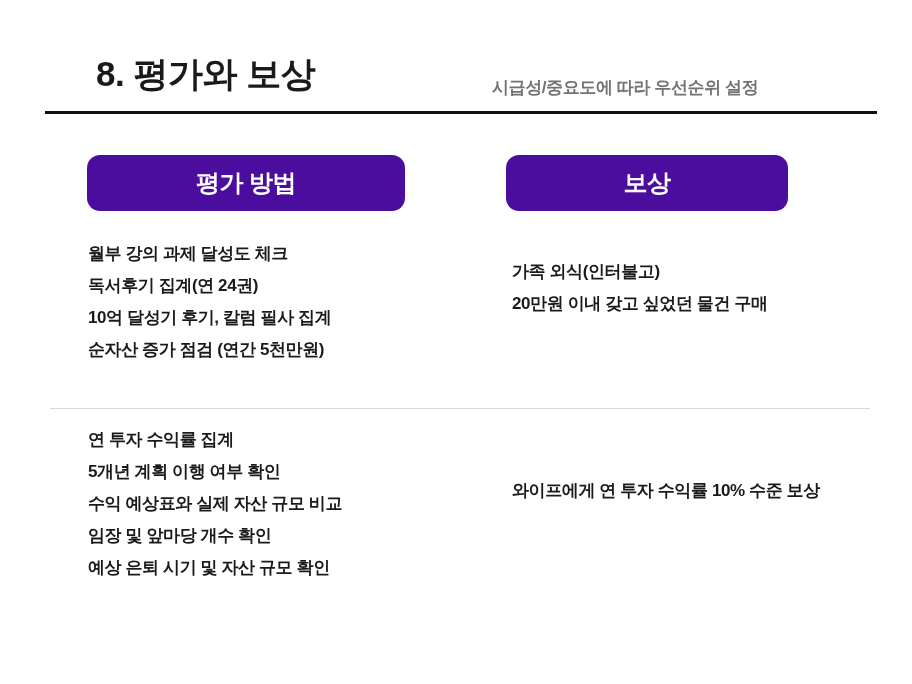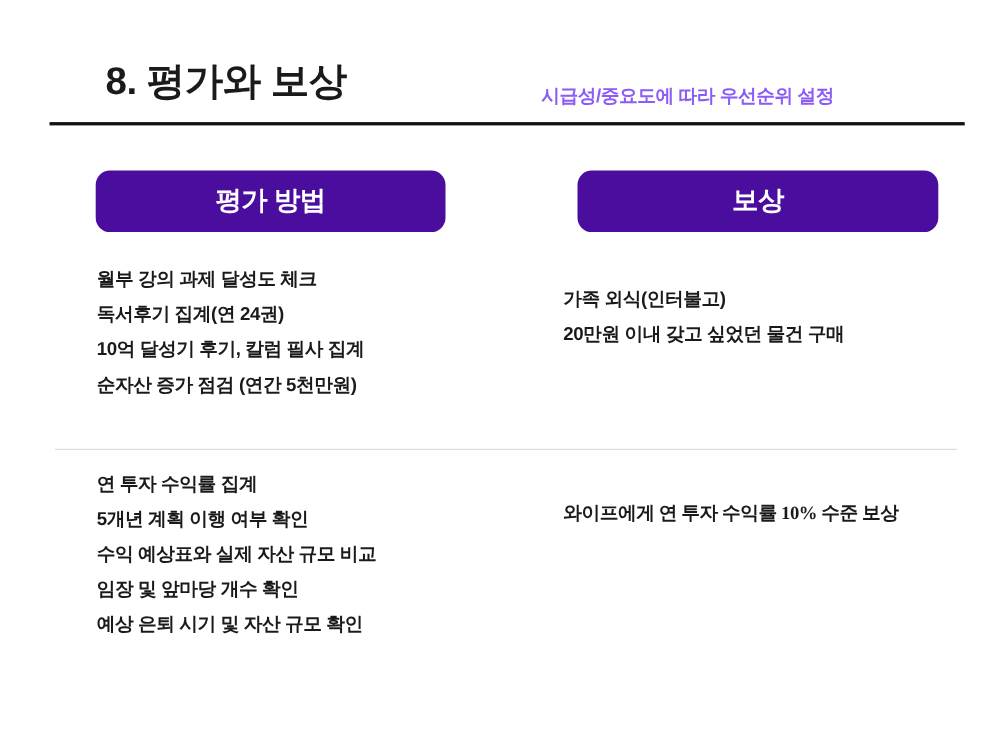--- a/index.html
+++ b/index.html
@@ -38,21 +38,21 @@
     letter-spacing: -0.5px;
     line-height: 1;
     white-space: nowrap;
   }
   .page-subtitle {
     position: absolute;
     left: 492px;
     top: 79px;
     font-size: 17px;
     font-weight: bold;
-    color: #8b5cf6;
+    color: #737373;
     letter-spacing: -0.4px;
     line-height: 1;
     white-space: nowrap;
   }
   .header-rule {
     position: absolute;
     left: 45px;
     top: 111px;
     width: 832px;
     height: 3px;
@@ -65,21 +65,21 @@
     top: 155px;
     height: 56px;
     border-radius: 13px;
     background: #4B0D9E;
     display: flex;
     align-items: center;
     justify-content: center;
     box-sizing: border-box;
   }
   .pill-left  { left: 87px;  width: 318px; }
-  .pill-right { left: 525px; width: 328px; }
+  .pill-right { left: 506px; width: 282px; }
   .pill-label {
     font-size: 24px;
     font-weight: bold;
     color: #ffffff;
     letter-spacing: -0.5px;
     line-height: 1;
     white-space: nowrap;
   }
 
   
@@ -90,21 +90,21 @@
     font-size: 17px;
     font-weight: bold;
     color: #1a1a1a;
     letter-spacing: -0.4px;
     line-height: 32px;
     white-space: nowrap;
   }
   .list-top-left    { left: 88px;  top: 238px; }
   .list-top-right   { left: 512px; top: 256px; }
   .list-bottom-left { left: 88px;  top: 424px; }
-  .list-bottom-right{ left: 512px; top: 451px; font-family: Liberation Serif, serif; }
+  .list-bottom-right{ left: 512px; top: 475px; }
 
   
   .section-divider {
     position: absolute;
     left: 50px;
     top: 408px;
     width: 820px;
     height: 1px;
     background: #d9d9d9;
   }

